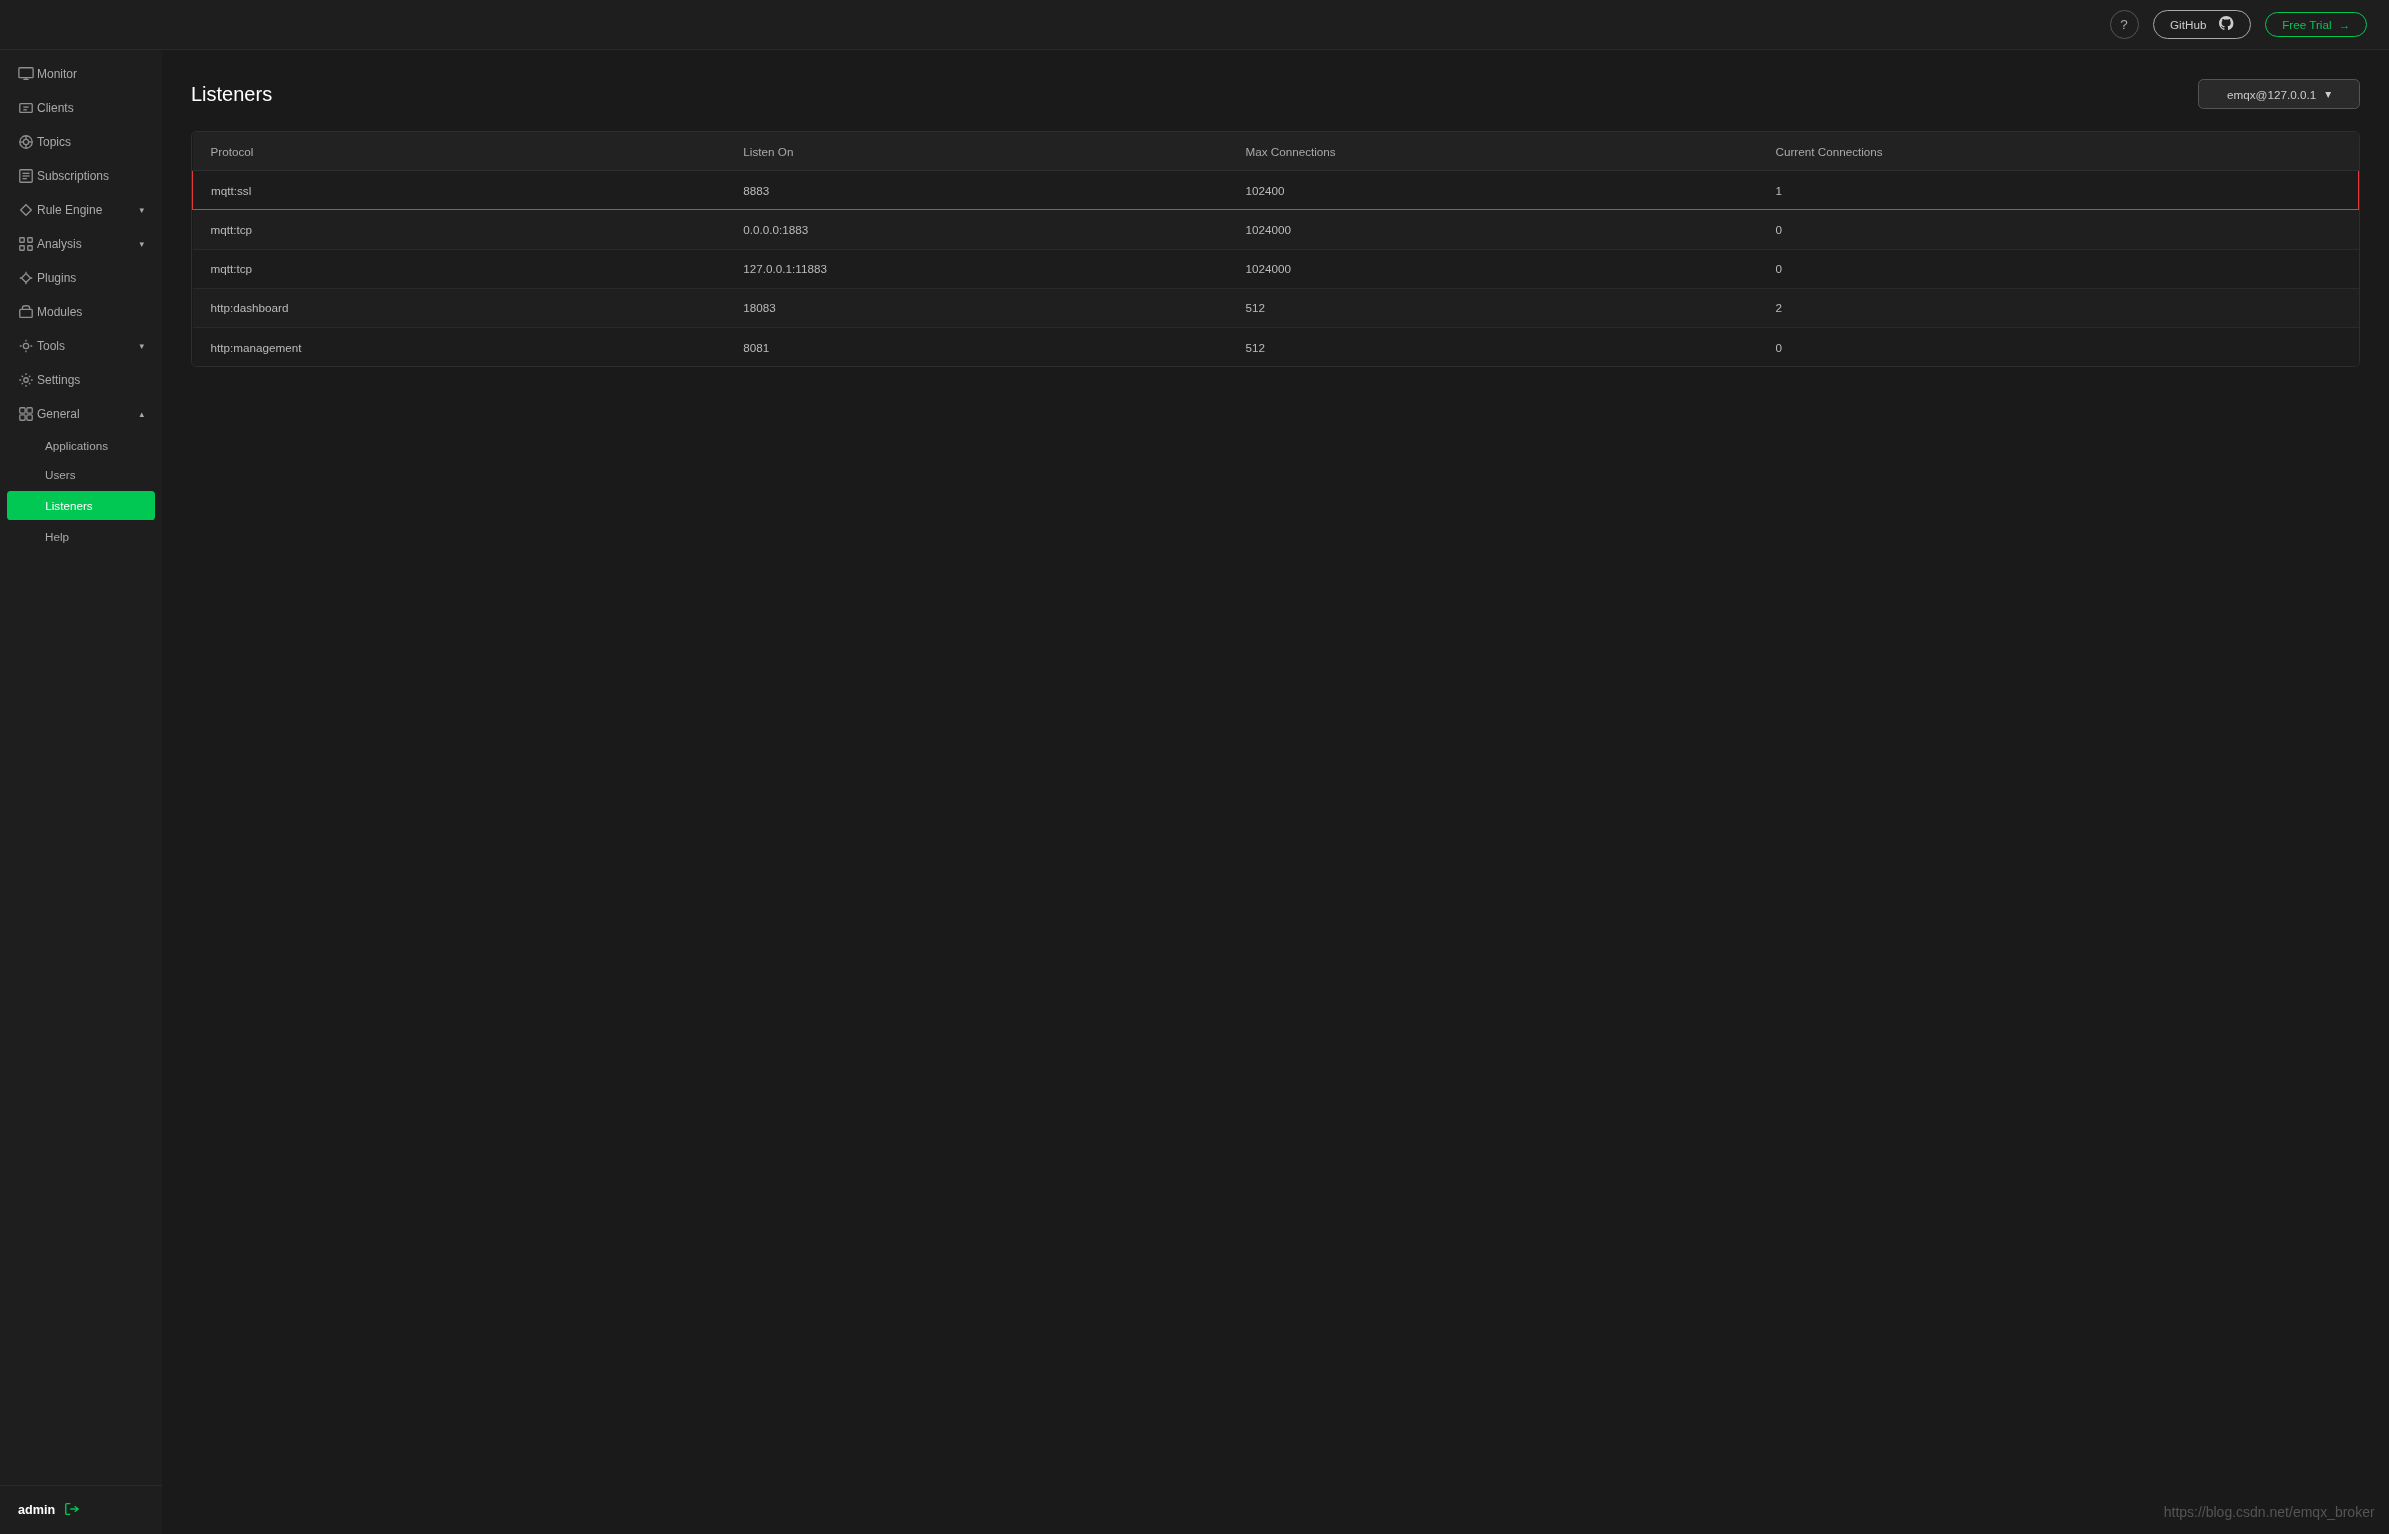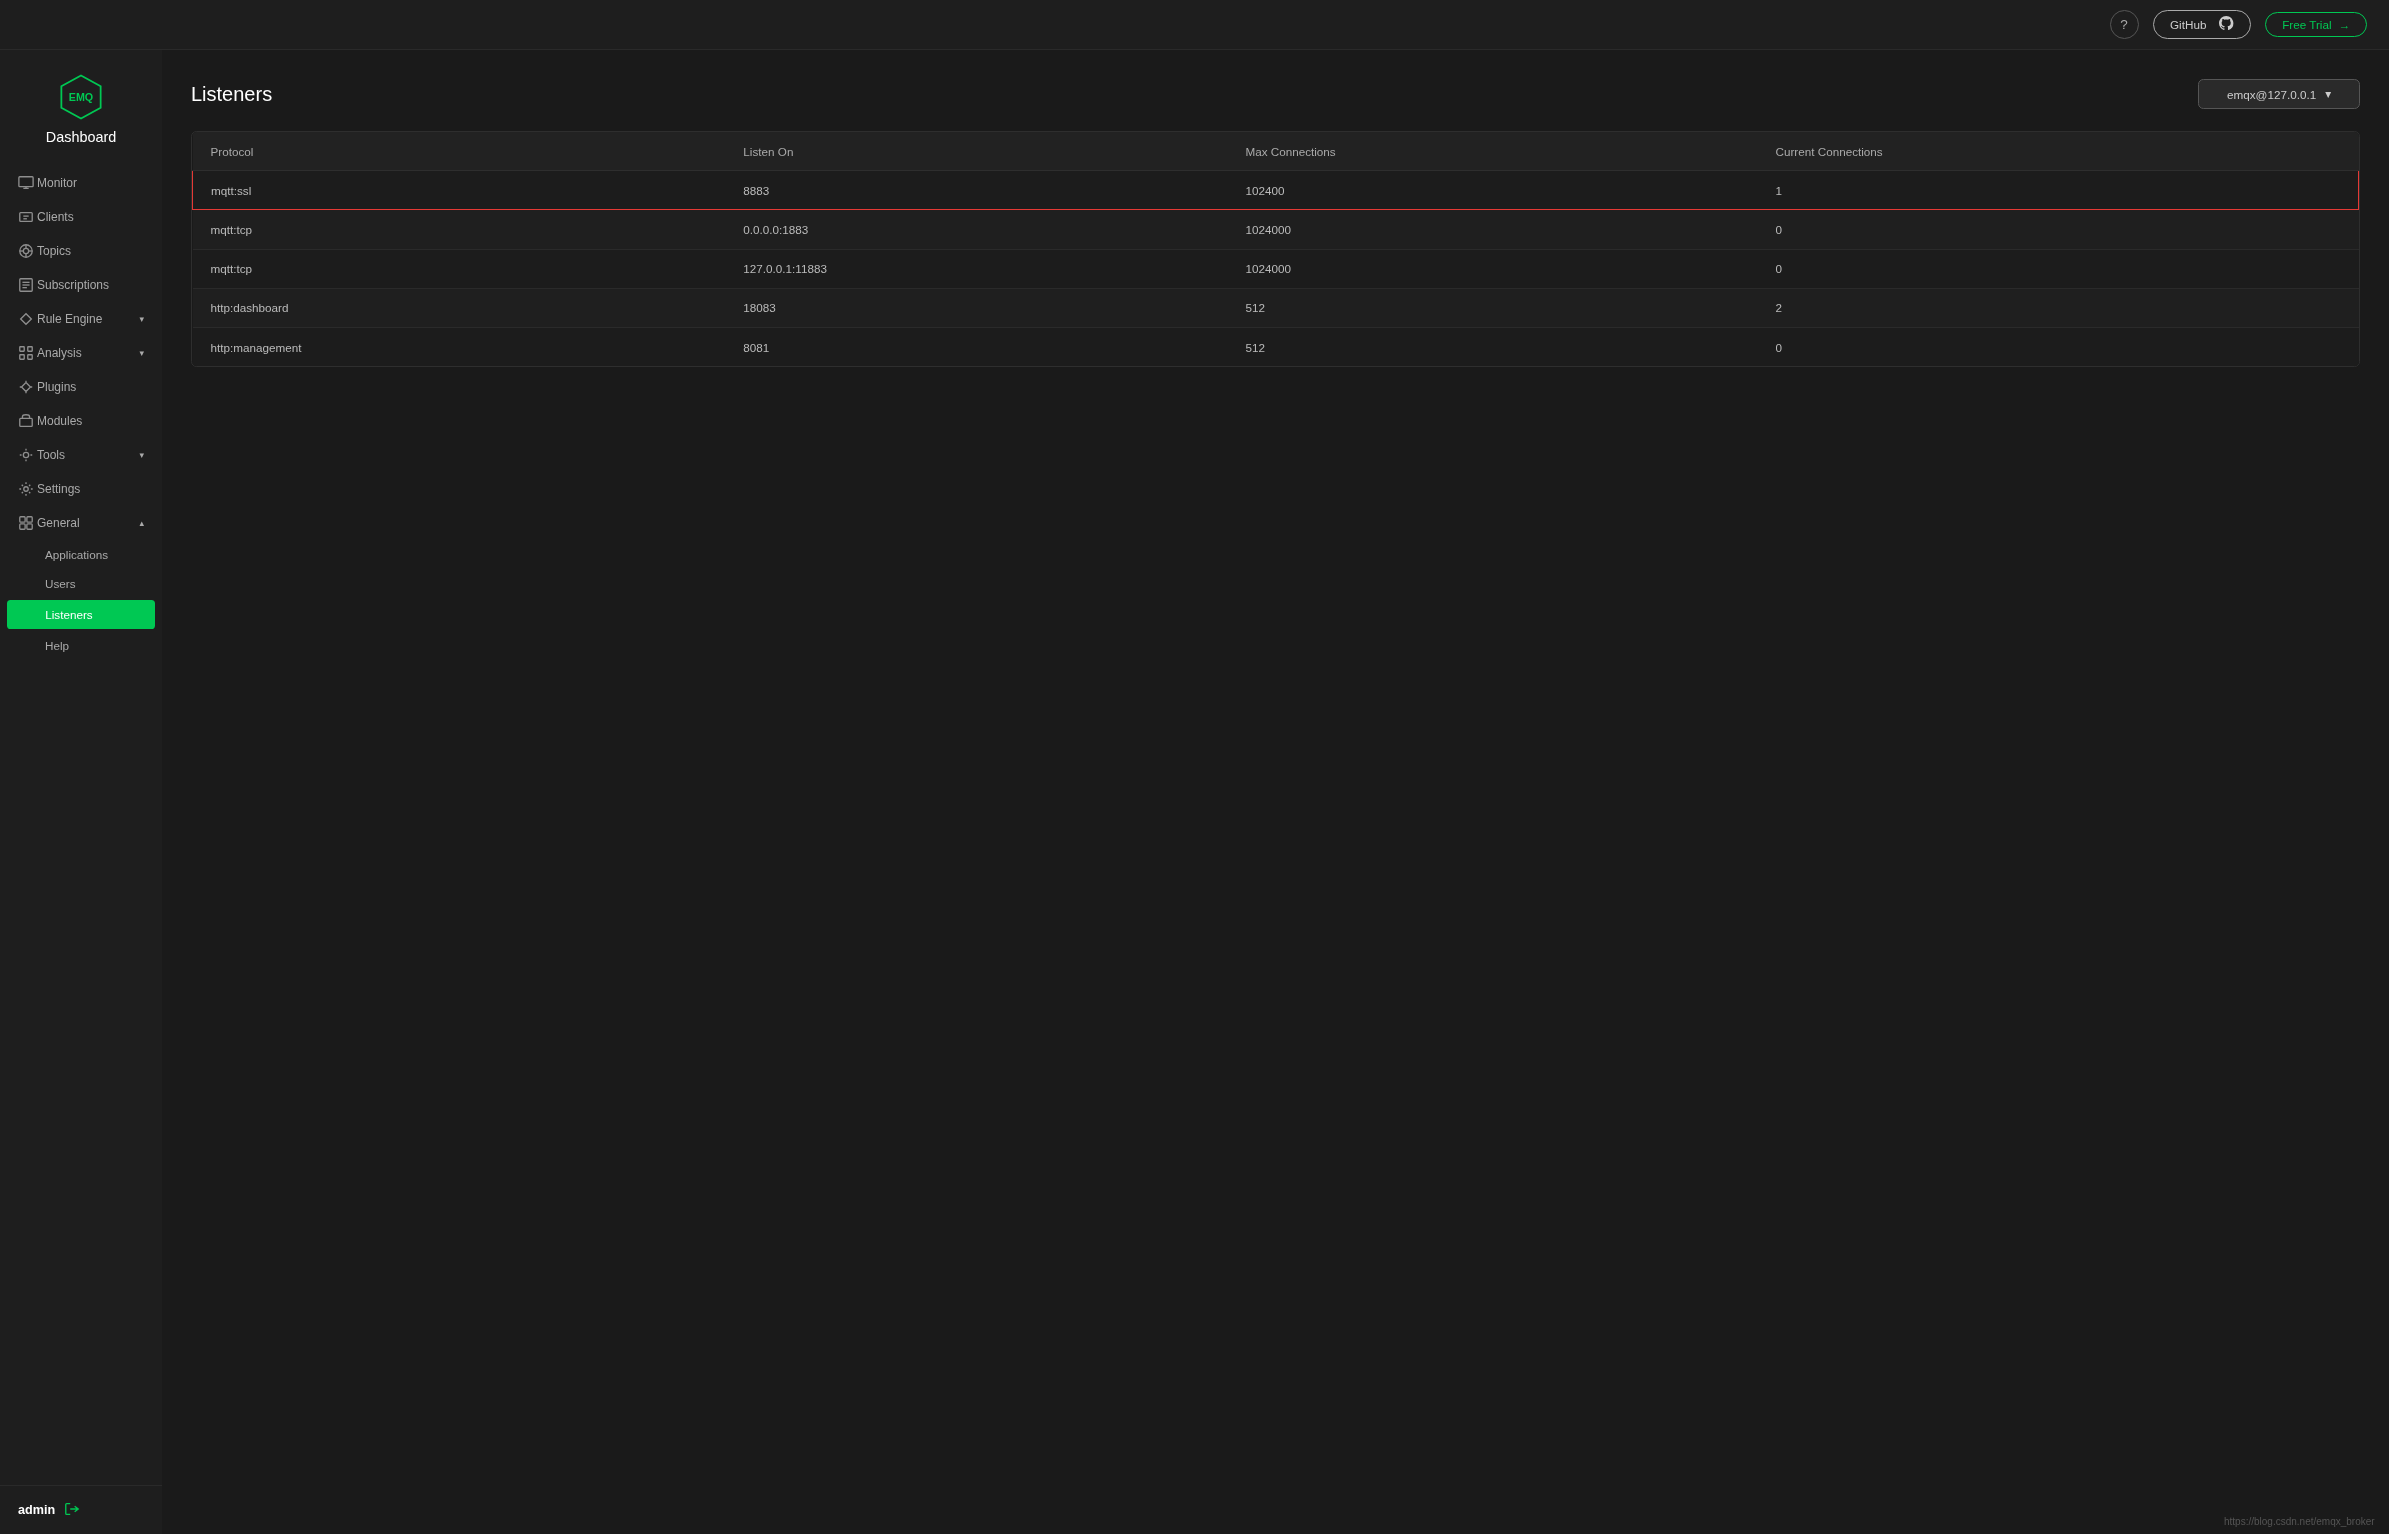--- a/index.html
+++ b/index.html
@@ -145,24 +145,24 @@
       font-size: 12.6px;
     }
     .sidebar-footer-icon {
       color: #00c853;
       cursor: pointer;
       font-size: 14.4px;
     }
     
     .bottom-link {
       position: fixed;
-      bottom: 7px;
+      bottom: 14px;
       right: 14.4px;
       color: #555;
-      font-size: 10px;
+      font-size: 14px;
     }
     
     .main-content {
       flex: 1;
       background: #1a1a1a;
       overflow-y: auto;
       display: flex;
       flex-direction: column;
     }
     .page-header {
@@ -264,27 +264,20 @@
   </button>
   <button class="btn-free-trial">
     <span>Free Trial</span>
     <span>→</span>
   </button>
 </div>
 
 <div class="app-body">
 
   <div class="sidebar">
-    <div class="sidebar-logo">
-      <svg class="logo-hex" viewBox="0 0 56 56" style="font-size:14px">
-        <polygon points="28,4 50,16 50,40 28,52 6,40 6,16" class="hex-shape"></polygon>
-        <text x="28" y="32" text-anchor="middle" class="hex-text">EMQ</text>
-      </svg>
-      <span class="sidebar-brand">Dashboard</span>
-    </div>
 
     <nav class="sidebar-nav">
 
       <div class="nav-item">
         <svg class="nav-icon" viewBox="0 0 18 18" fill="currentColor">
             <rect x="1" y="2" width="16" height="11" rx="1" fill="none" stroke="currentColor" stroke-width="1.5"></rect>
             <line x1="6" y1="15" x2="12" y2="15" stroke="currentColor" stroke-width="1.5"></line>
             <line x1="9" y1="13" x2="9" y2="15" stroke="currentColor" stroke-width="1.5"></line>
           </svg>
         <span>Monitor</span>

